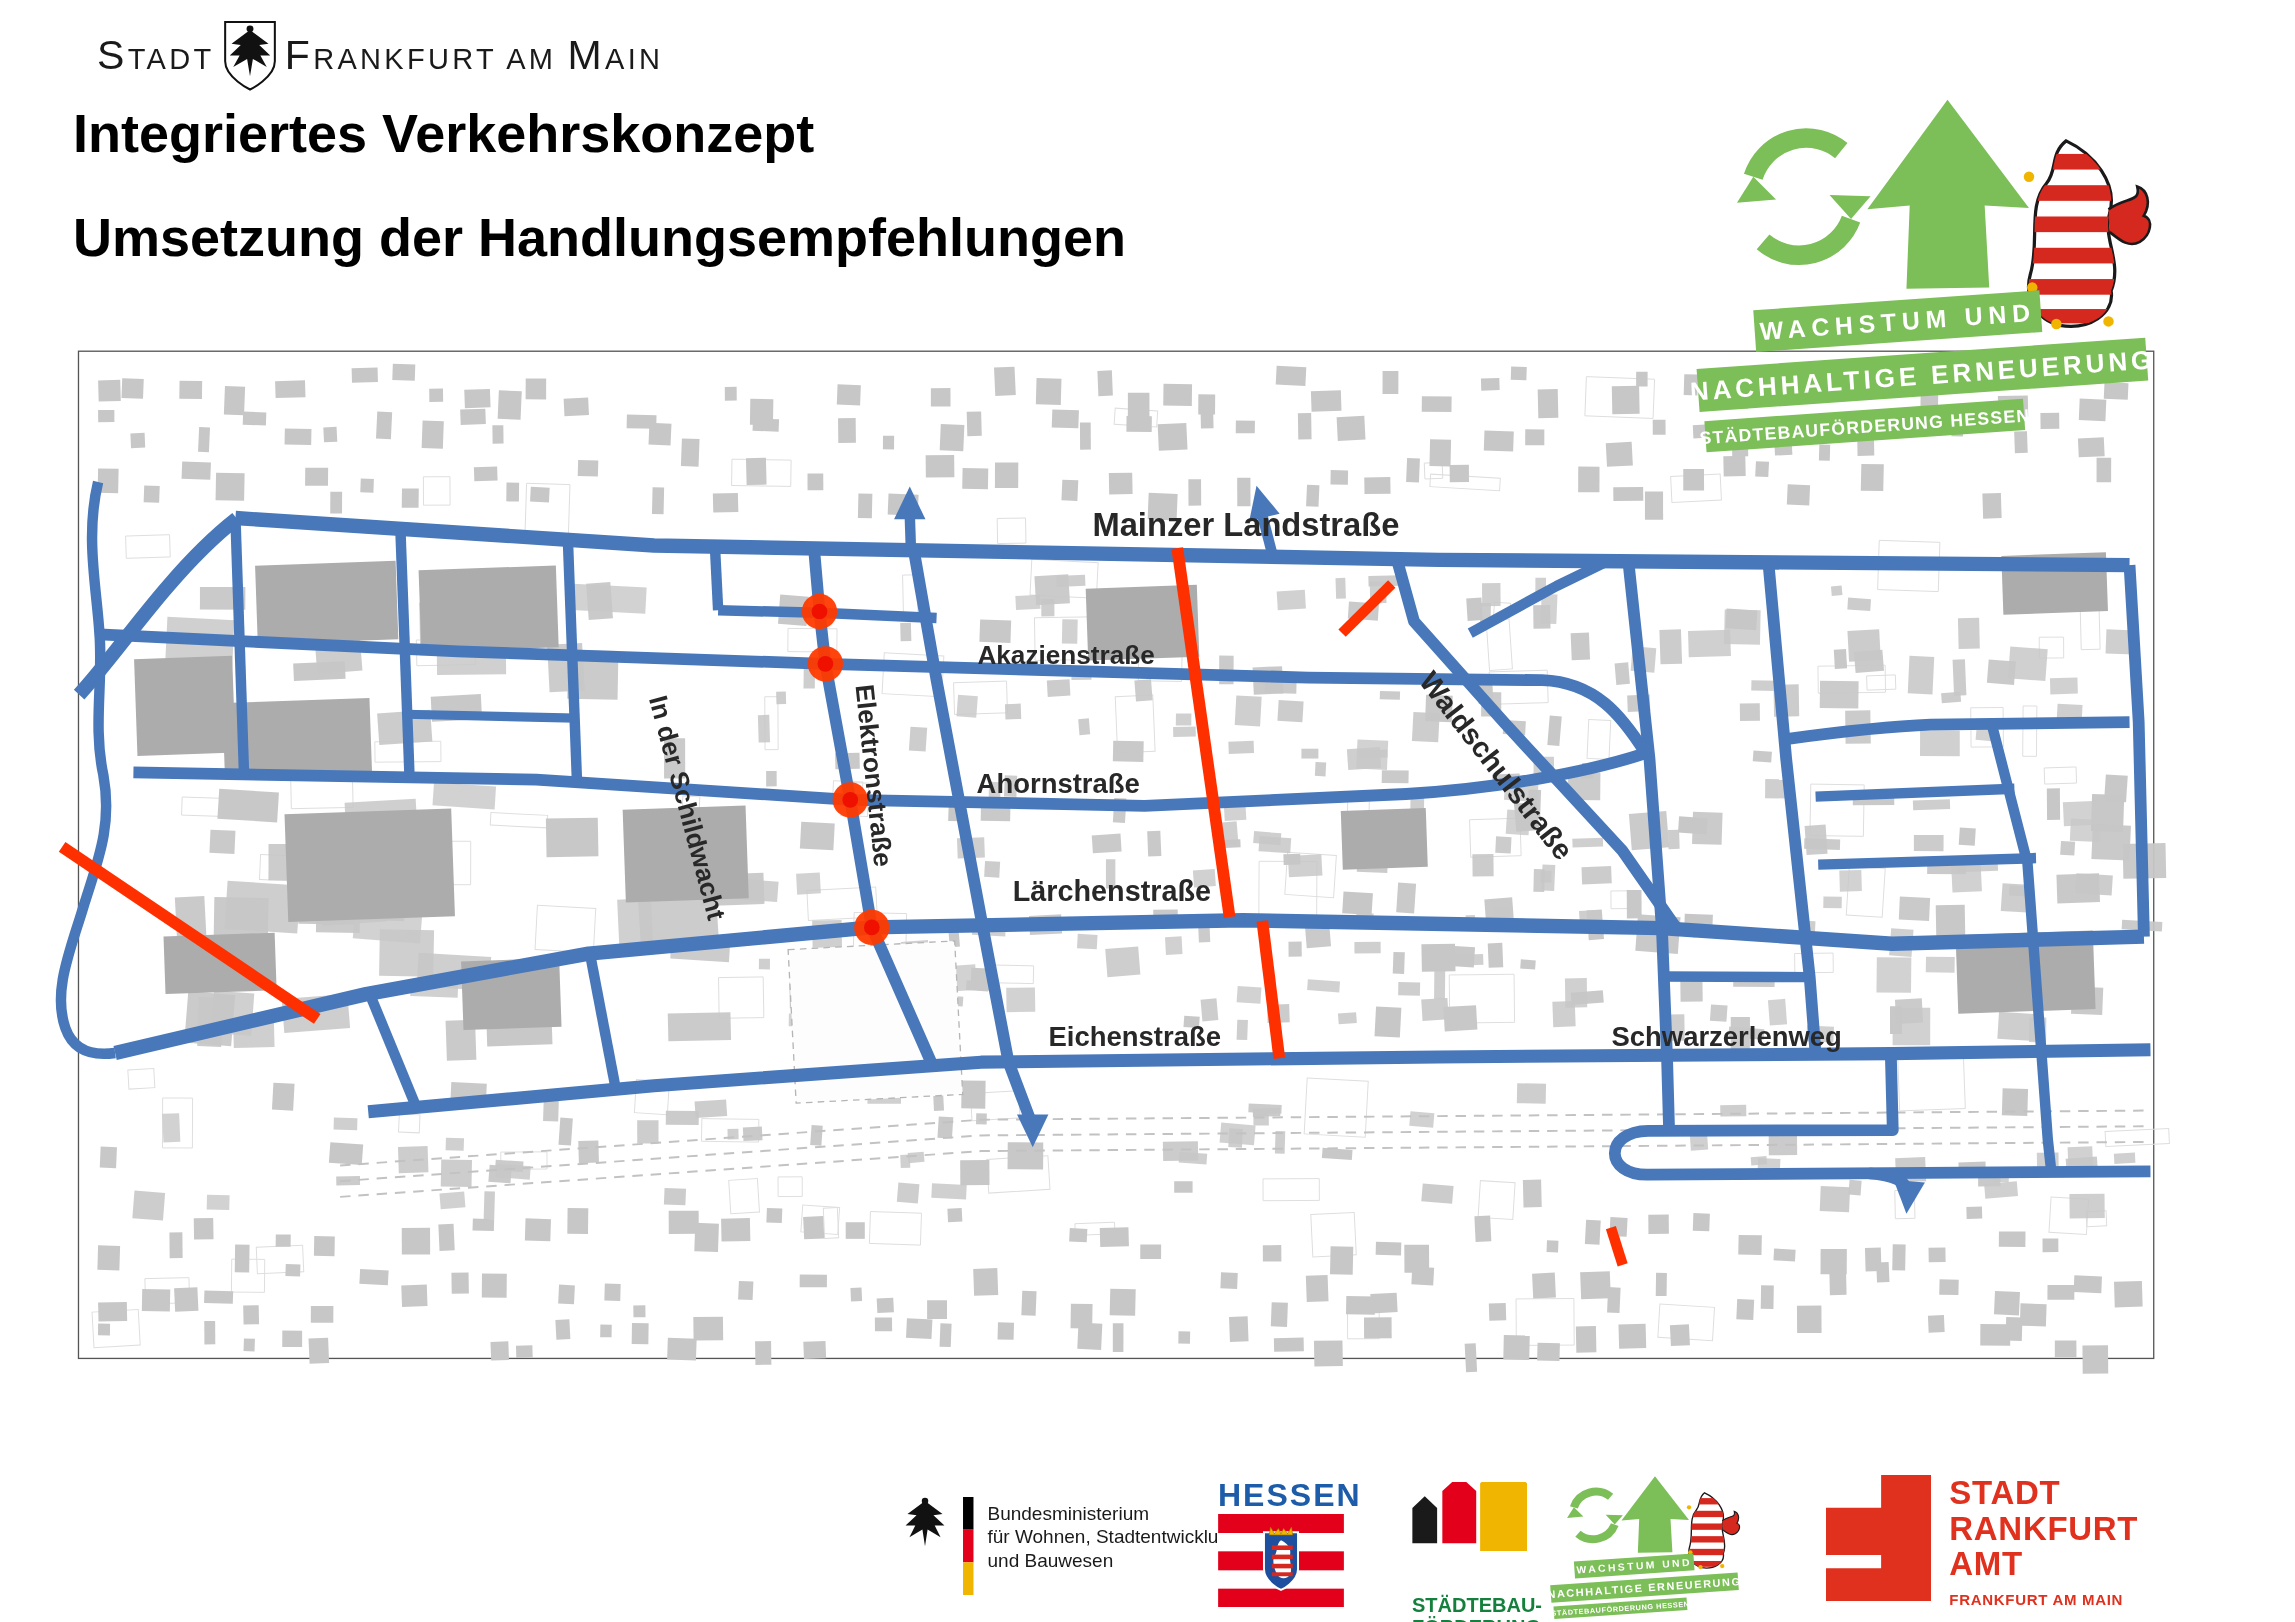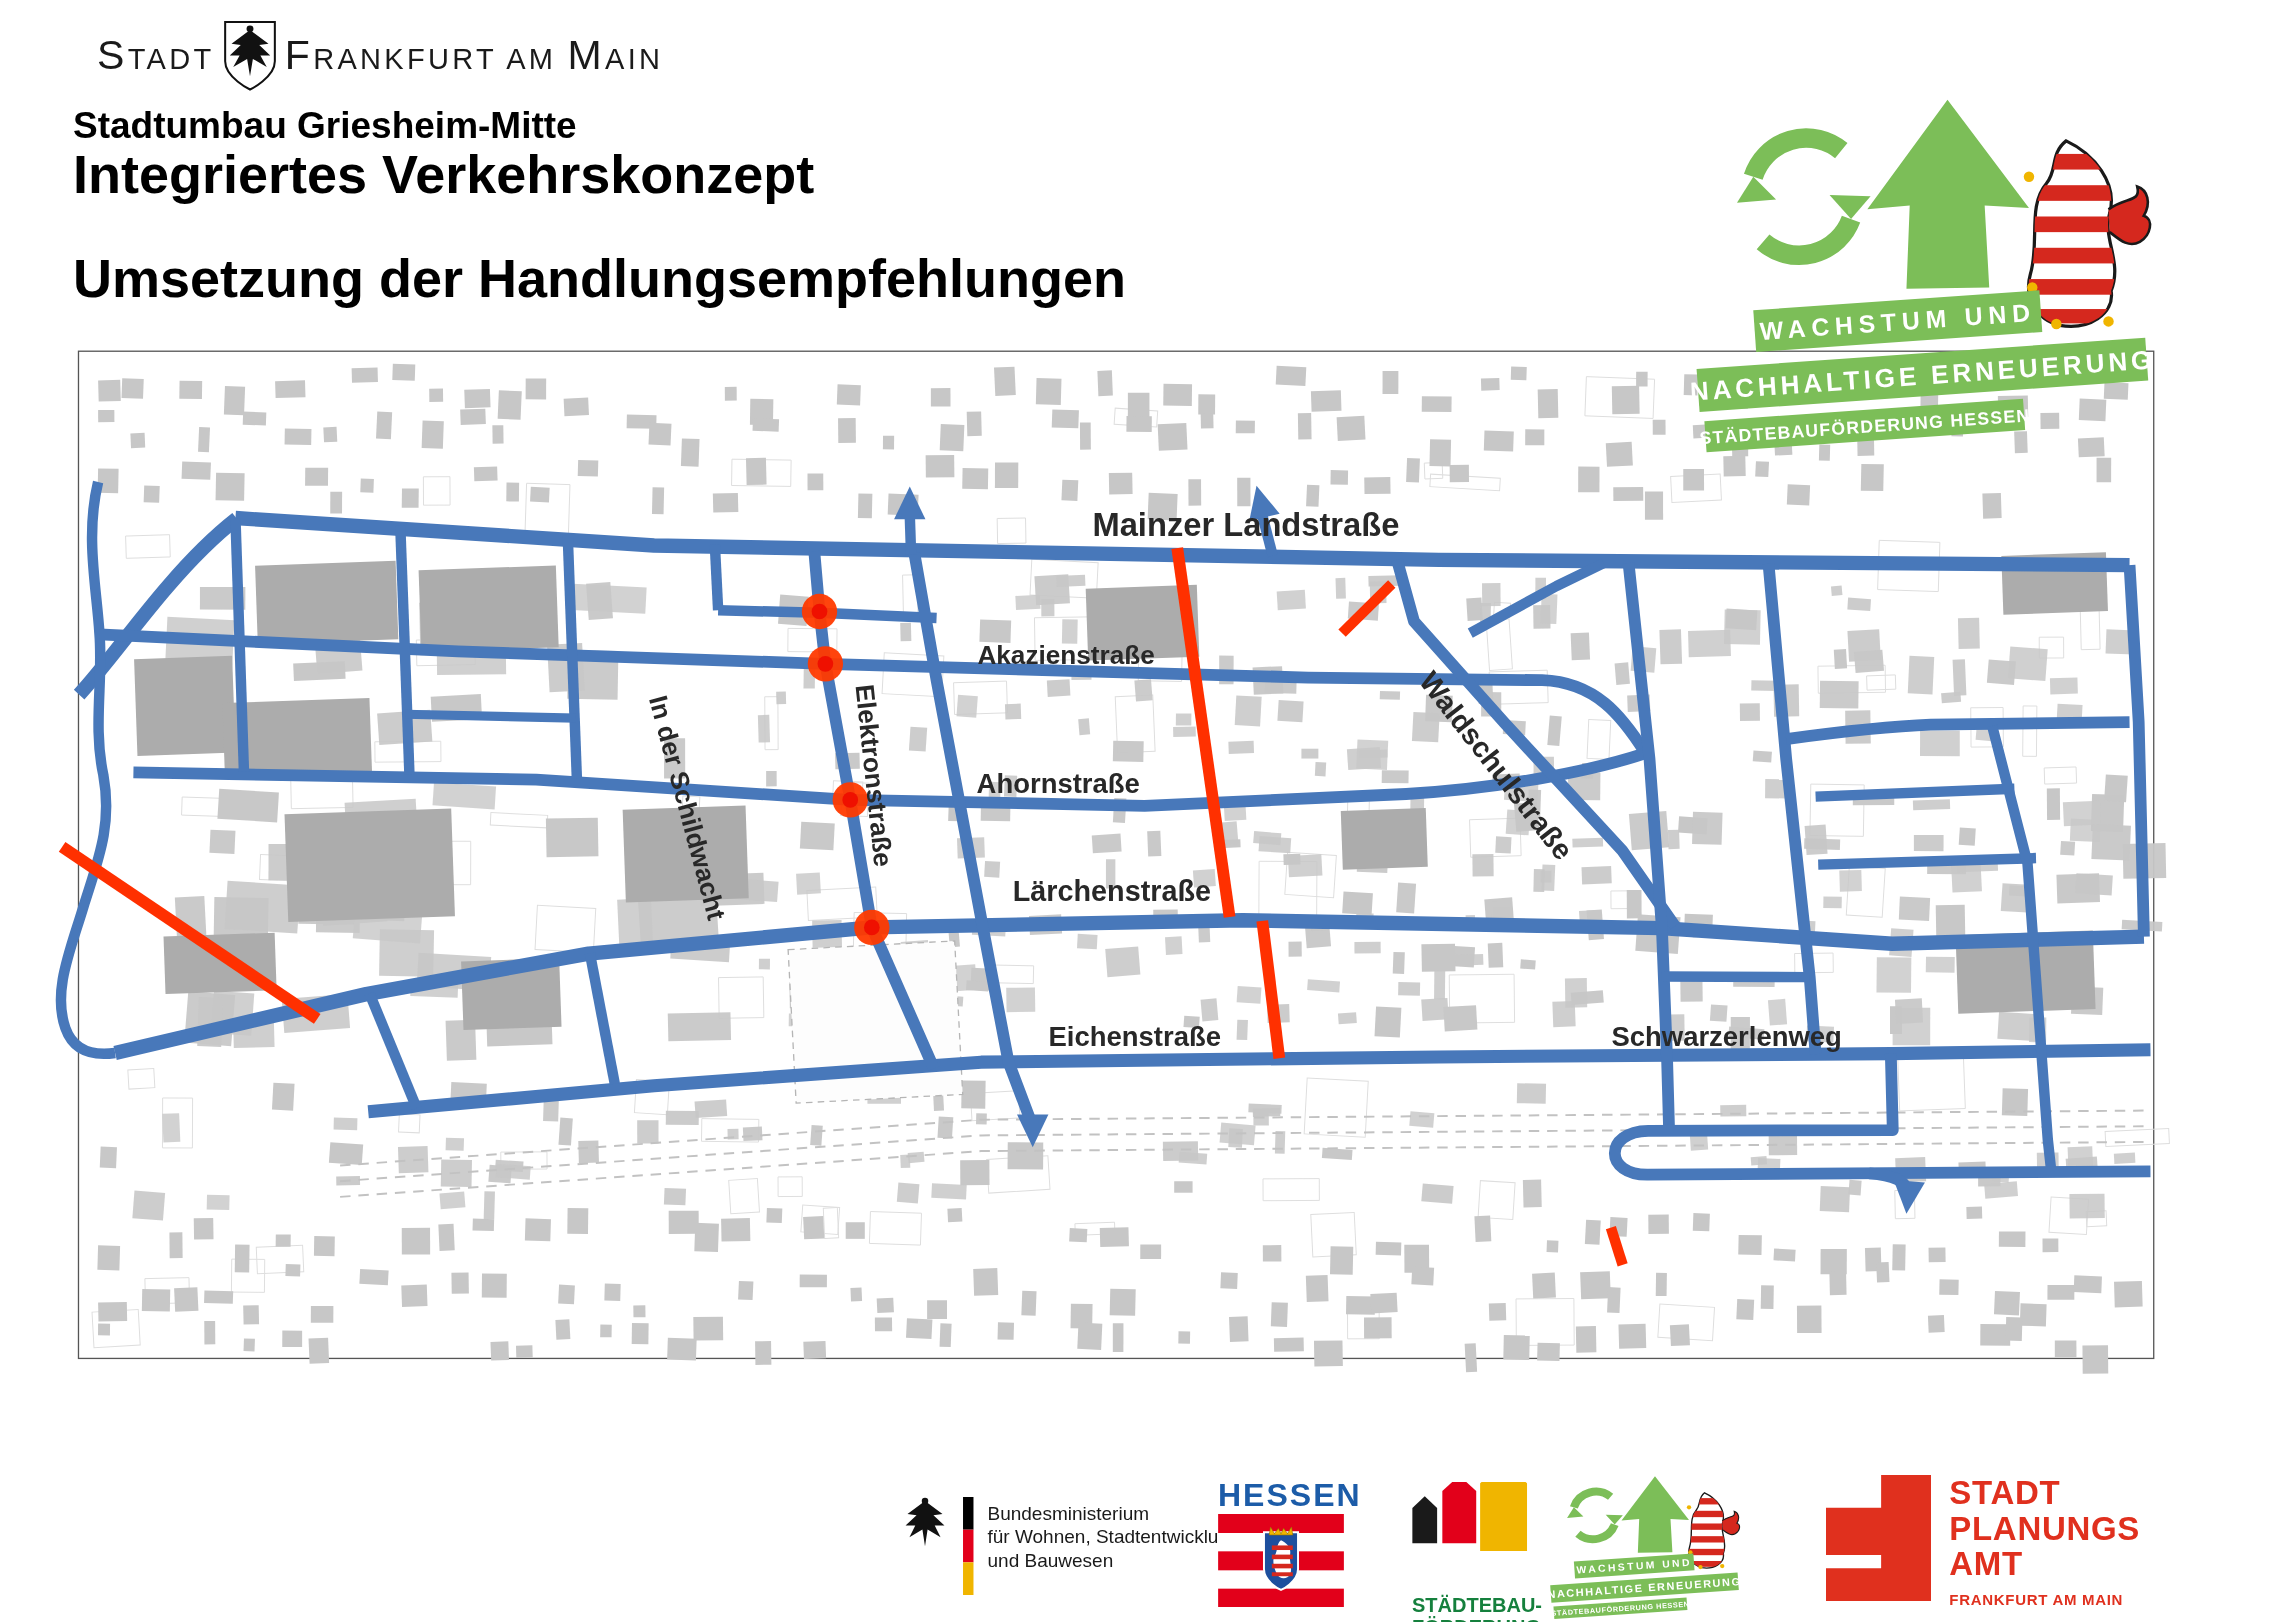--- a/index.html
+++ b/index.html
@@ -811,21 +811,20 @@
     <span class="wordmark"><span class="big">S</span><span class="small">TADT</span></span>
     <svg width="52" height="72" viewBox="0 0 90 122">
       <path d="M2,2 H88 V70 C88,98 45,119 45,119 C45,119 2,98 2,70 Z" fill="#fff" stroke="#111" stroke-width="3.5"></path>
       <path d="M45,16 L13,40 L29,42 L10,60 L27,60 L16,80 L40,66 L45,96 L50,66 L74,80 L63,60 L80,60 L61,42 L77,40 Z" fill="#111"></path>
       <circle cx="45" cy="14" r="6" fill="#111"></circle>
     </svg>
     <span class="wordmark"><span class="big">F</span><span class="small">RANKFURT AM </span><span class="big">M</span><span class="small">AIN</span></span>
   </div>
 
   <div id="titleblock" class="abs">
-    <div id="subtitle">Stadtumbau Griesheim-Mitte</div>
     <div id="title">Integriertes Verkehrskonzept</div>
     <div id="title2">Umsetzung der Handlungsempfehlungen</div>
   </div>
 
   <svg width="0" height="0" style="position:absolute">
     <symbol id="wlogo" viewBox="0 0 720 560">
 
       <g stroke="#7cbe58" stroke-width="30" fill="none">
         <path d="M 230,90 A 85 85 0 0 0 95,130"></path>
         <path d="M 110,230 A 85 85 0 0 0 245,195"></path>
@@ -930,21 +929,21 @@
     </svg>
 
   <div id="spa" class="abs">
     <div id="spa-row">
       <svg width="105" height="126" viewBox="0 0 160 192">
         <path d="M84,0 H160 V192 H0 V142 H84 V122 H0 V50 H84 Z" fill="#e0301e"></path>
       </svg>
       <div>
         <div class="big">
           <div>STADT</div>
-          <div>PLANUNGS</div>
+          <div>RANKFURT</div>
           <div>AMT</div>
         </div>
         <div class="small">FRANKFURT AM MAIN</div>
       </div>
     </div>
   </div>
 
 </div>
 
 

